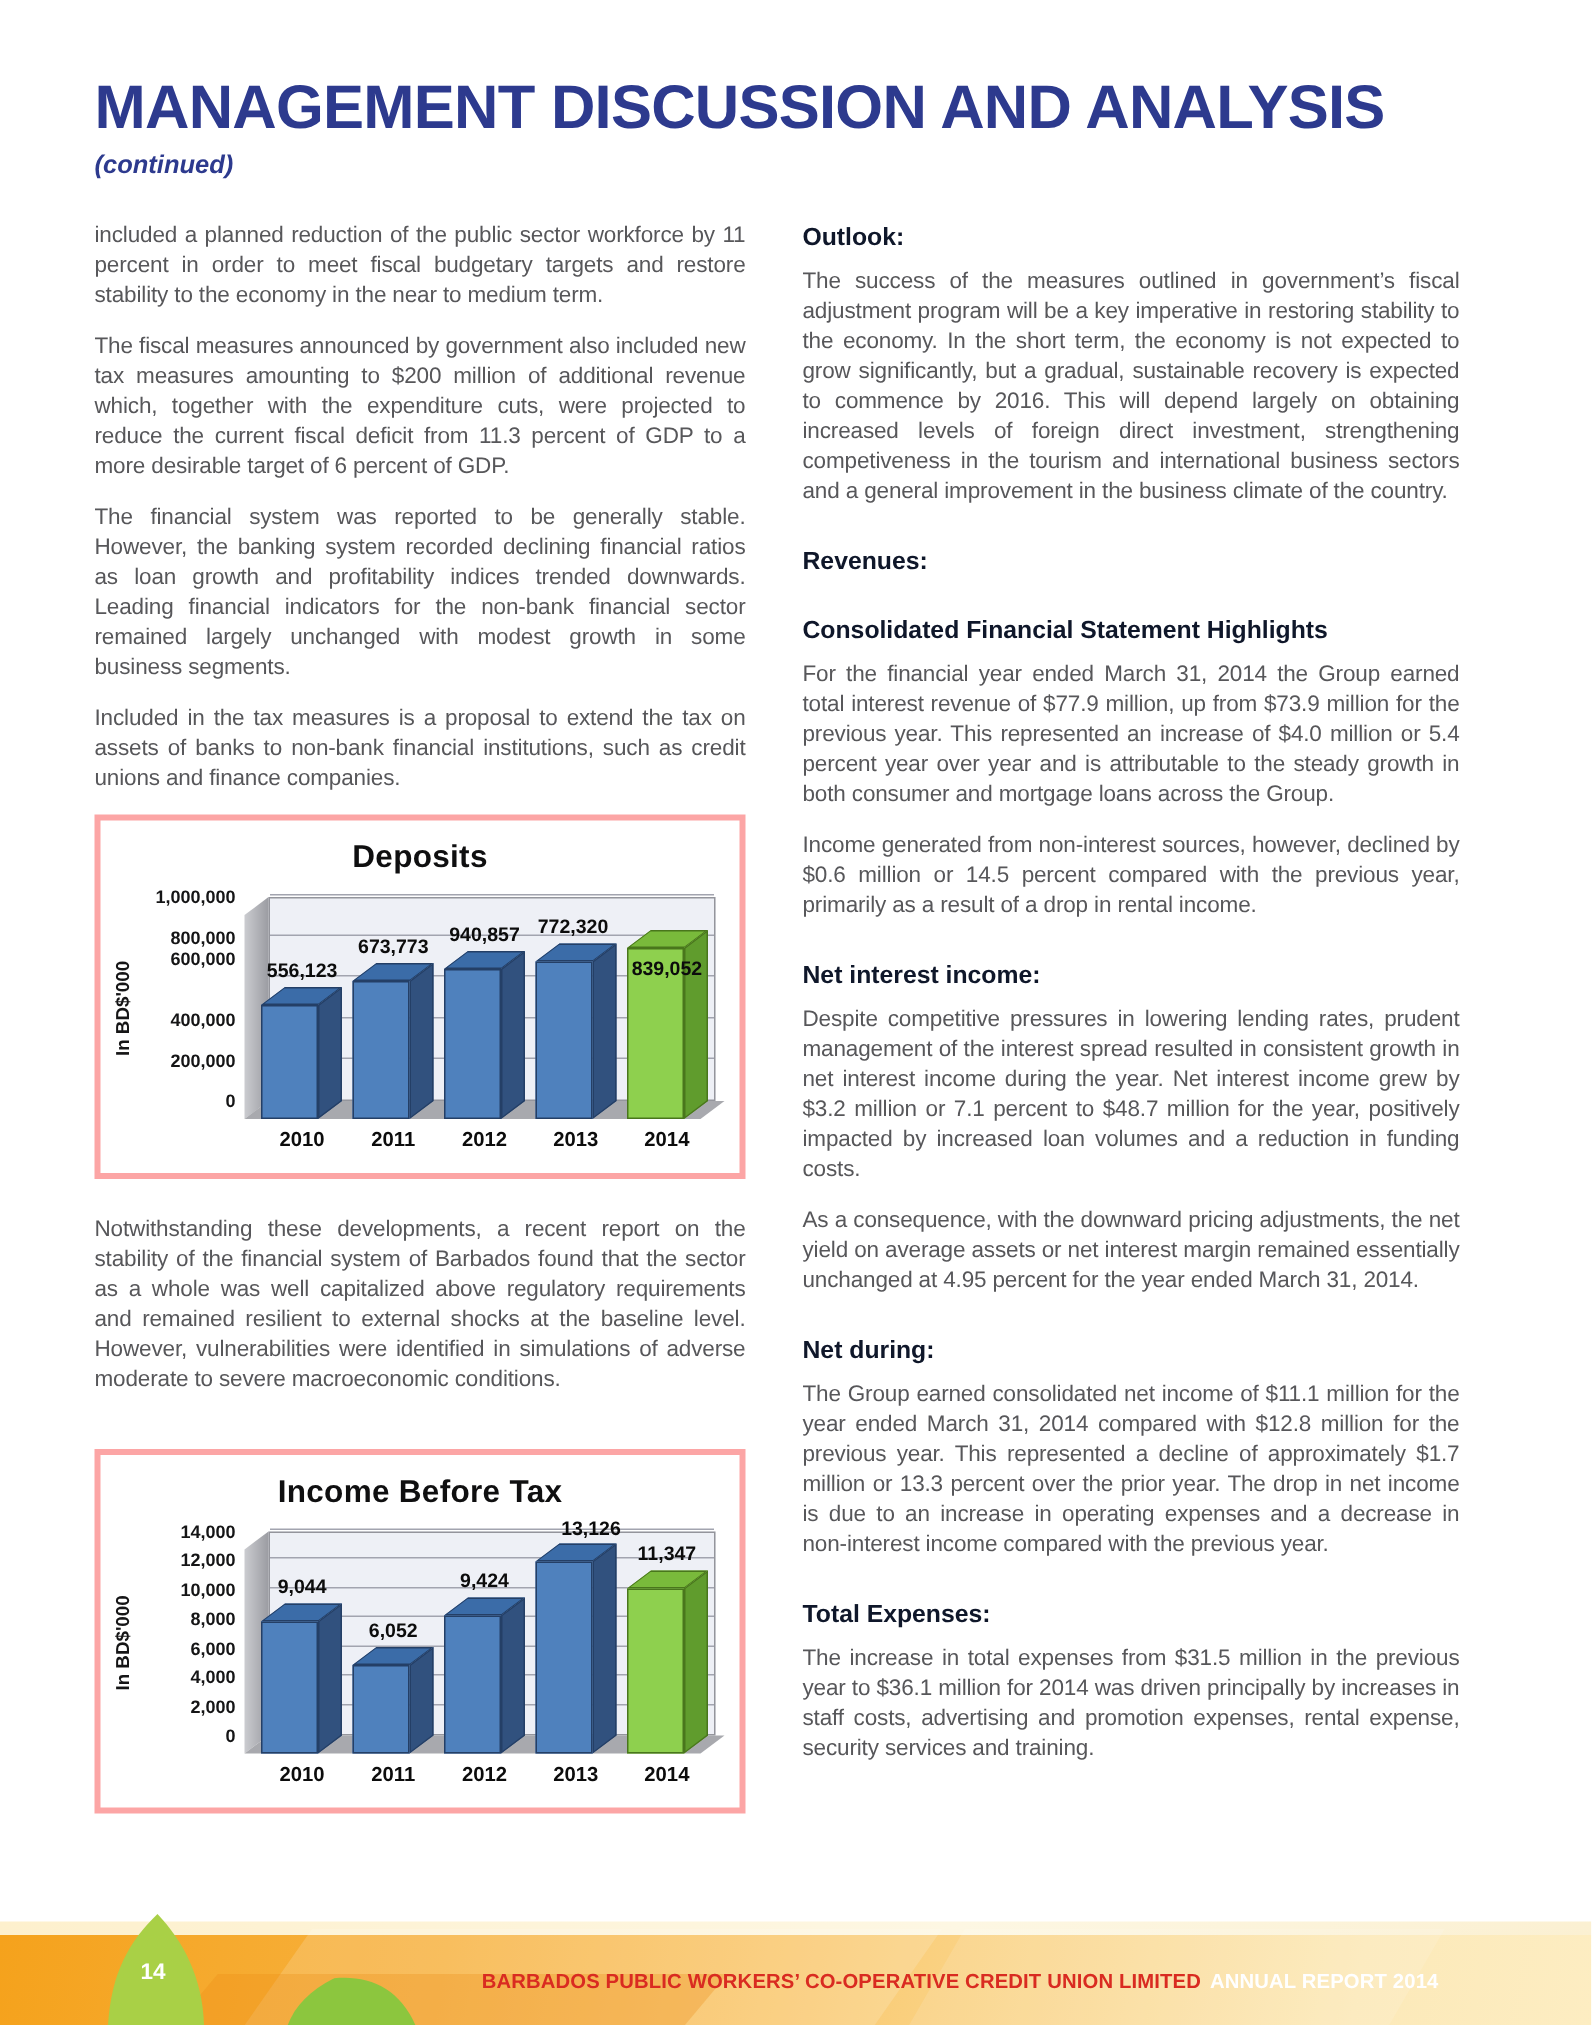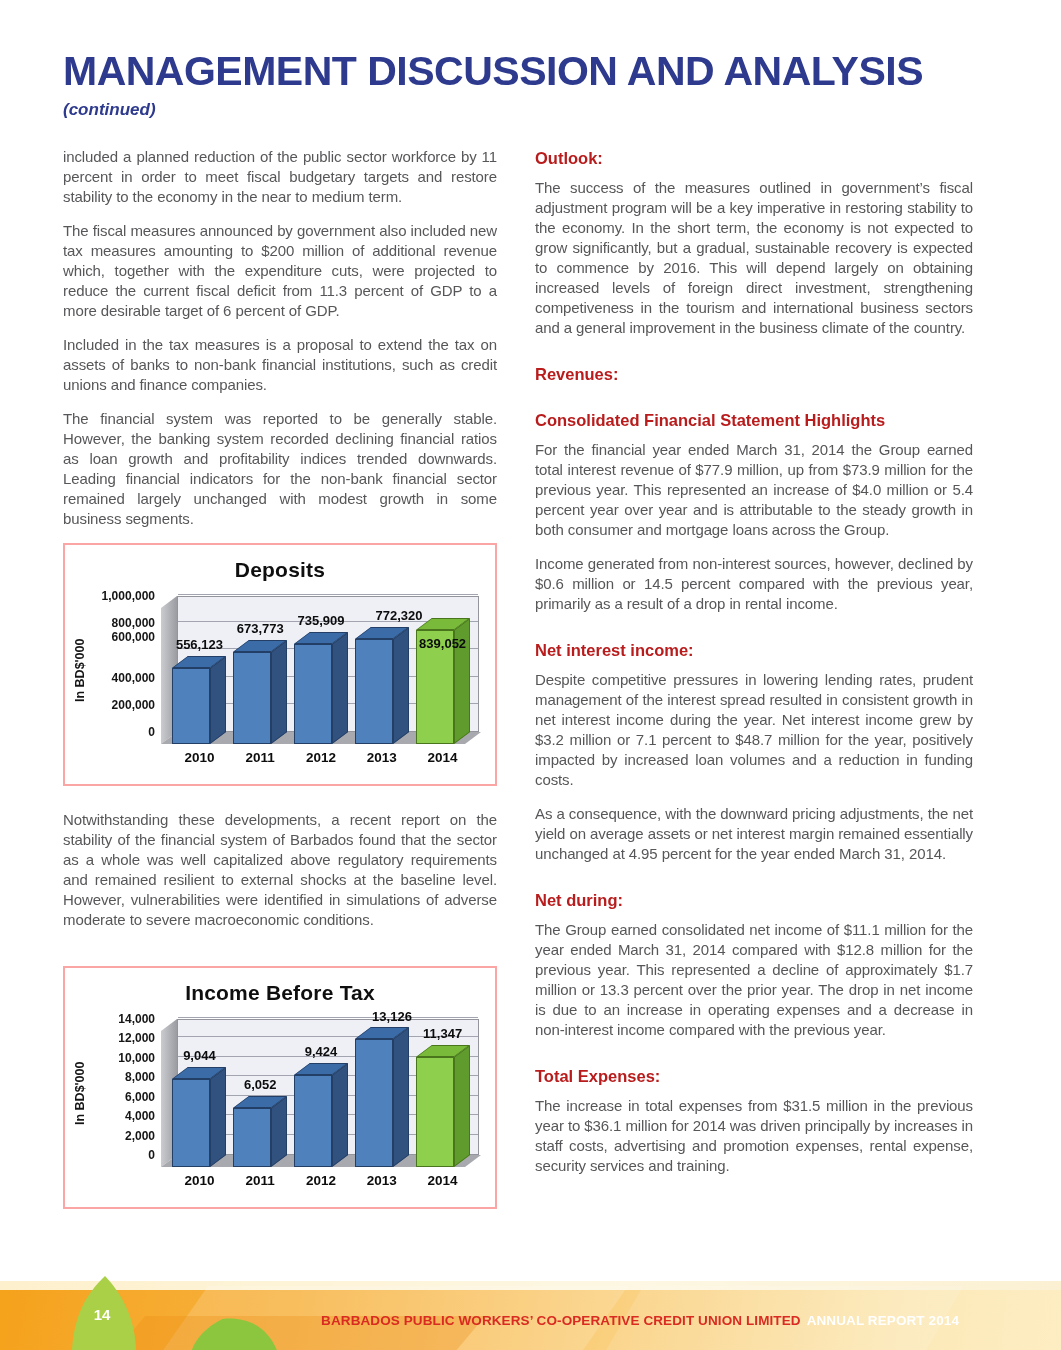--- a/index.html
+++ b/index.html
@@ -20,27 +20,27 @@
   
   .columns{
     position:absolute;left:63px;top:147px;width:910px;
     display:grid;grid-template-columns:434px 438px;column-gap:38px;align-items:start;
   }
   .body-par{
     margin:0 0 14px 0;font-size:15px;line-height:20px;color:#57575a;
     text-align:justify;letter-spacing:-0.1px;
   }
   .sec-heading{
-    margin:27px 0 10px 0;font-size:16.5px;font-weight:700;color:#b91c1c;
+    margin:27px 0 10px 0;font-size:16.5px;font-weight:700;color:#0f172a;
   }
   .sec-heading.first{margin-top:2px;}
   
   .chart-box{
     position:relative;width:434px;height:243px;background:#ffffff;
-    border:2px solid #fca5a5;box-sizing:border-box;margin:12px 0 24px 0;
+    border:4px solid #fca5a5;box-sizing:border-box;margin:12px 0 24px 0;
   }
   .chart-box.second{margin-top:36px;}
   .chart-title{
     margin-top:13px;text-align:center;font-size:21px;font-weight:700;color:#0f0f10;
     letter-spacing:0.2px;
   }
   .chart-area{display:flex;margin-top:14px;padding:0 16px 0 8px;}
   .ylab{
     writing-mode:vertical-rl;transform:rotate(180deg);
     font-weight:700;font-size:12.5px;color:#151516;width:18px;height:148px;
@@ -115,22 +115,22 @@
   <div class="header">
     <h1 class="page-title">MANAGEMENT DISCUSSION AND ANALYSIS</h1>
     <div class="page-subtitle">(continued)</div>
   </div>
 
   <div class="columns">
 
     <div class="col-left">
       <p class="body-par">included a planned reduction of the public sector workforce by 11 percent in order to meet fiscal budgetary targets and restore stability to the economy in the near to medium term.</p>
       <p class="body-par">The fiscal measures announced by government also included new tax measures amounting to $200 million of additional revenue which, together with the expenditure cuts, were projected to reduce the current fiscal deficit from 11.3 percent of GDP to a more desirable target of 6 percent of GDP.</p>
+      <p class="body-par">The financial system was reported to be generally stable. However, the banking system recorded declining financial ratios as loan growth and profitability indices trended downwards. Leading financial indicators for the non-bank financial sector remained largely unchanged with modest growth in some business segments.</p>
       <p class="body-par">Included in the tax measures is a proposal to extend the tax on assets of banks to non-bank financial institutions, such as credit unions and finance companies.</p>
-      <p class="body-par">The financial system was reported to be generally stable. However, the banking system recorded declining financial ratios as loan growth and profitability indices trended downwards. Leading financial indicators for the non-bank financial sector remained largely unchanged with modest growth in some business segments.</p>
 
       <div class="chart-box" id="chart0">
           <div class="chart-title">Deposits</div>
           <div class="chart-area">
             <div class="ylab">In BD$'000</div>
             <div class="yticks">
               <div class="ytick" style="bottom: 5px;">0</div>
               <div class="ytick" style="bottom: 32.2px;">200,000</div>
               <div class="ytick" style="bottom: 59.4px;">400,000</div>
               <div class="ytick" style="bottom: 100px;">600,000</div>
@@ -153,26 +153,26 @@
               <div class="vlabel" style="left: -21.6px; top: 41.3673px;">556,123</div>
               <div class="xlabel" style="left: -1.6px; top: 154px;">2010</div>
               <div class="bar-face bar-top" style="left: 72.2px; top: 44.3669px; width: 38px; height: 12px; background: rgb(59, 108, 168); border: 1px solid rgb(36, 63, 102);"></div>
               <div class="bar-face bar-side" style="left: 110.2px; top: 56.3669px; width: 16px; height: 91.6331px; background: rgb(49, 81, 126); border: 1px solid rgb(36, 63, 102);"></div>
               <div class="bar-face" style="left: 72.2px; top: 56.3669px; width: 38px; height: 91.6331px; background: rgb(79, 129, 189); border: 1px solid rgb(36, 63, 102);"></div>
               <div class="vlabel" style="left: 39.2px; top: 25.3669px;">673,773</div>
               <div class="xlabel" style="left: 59.2px; top: 154px;">2011</div>
               <div class="bar-face bar-top" style="left: 133px; top: 35.9164px; width: 38px; height: 12px; background: rgb(59, 108, 168); border: 1px solid rgb(36, 63, 102);"></div>
               <div class="bar-face bar-side" style="left: 171px; top: 47.9164px; width: 16px; height: 100.084px; background: rgb(49, 81, 126); border: 1px solid rgb(36, 63, 102);"></div>
               <div class="bar-face" style="left: 133px; top: 47.9164px; width: 38px; height: 100.084px; background: rgb(79, 129, 189); border: 1px solid rgb(36, 63, 102);"></div>
-              <div class="vlabel" style="left: 100px; top: 16.9164px;">735,909</div>
+              <div class="vlabel" style="left: 100px; top: 16.9164px;">940,857</div>
               <div class="xlabel" style="left: 120px; top: 154px;">2012</div>
               <div class="bar-face bar-top" style="left: 193.8px; top: 30.9645px; width: 38px; height: 12px; background: rgb(59, 108, 168); border: 1px solid rgb(36, 63, 102);"></div>
               <div class="bar-face bar-side" style="left: 231.8px; top: 42.9645px; width: 16px; height: 105.036px; background: rgb(49, 81, 126); border: 1px solid rgb(36, 63, 102);"></div>
               <div class="bar-face" style="left: 193.8px; top: 42.9645px; width: 38px; height: 105.036px; background: rgb(79, 129, 189); border: 1px solid rgb(36, 63, 102);"></div>
-              <div class="vlabel" style="left: 178px; top: 11.9645px;">772,320</div>
+              <div class="vlabel" style="left: 159px; top: 11.9645px;">772,320</div>
               <div class="xlabel" style="left: 180.8px; top: 154px;">2013</div>
               <div class="bar-face bar-top" style="left: 254.6px; top: 21.8889px; width: 38px; height: 12px; background: rgb(121, 186, 59); border: 1px solid rgb(73, 118, 28);"></div>
               <div class="bar-face bar-side" style="left: 292.6px; top: 33.8889px; width: 16px; height: 114.111px; background: rgb(96, 156, 45); border: 1px solid rgb(73, 118, 28);"></div>
               <div class="bar-face" style="left: 254.6px; top: 33.8889px; width: 38px; height: 114.111px; background: rgb(142, 208, 78); border: 1px solid rgb(73, 118, 28);"></div>
               <div class="vlabel" style="left: 221.6px; top: 2.88893px; margin-top: 37px;">839,052</div>
               <div class="xlabel" style="left: 241.6px; top: 154px;">2014</div>
             </div>
           </div>
         </div>
 

